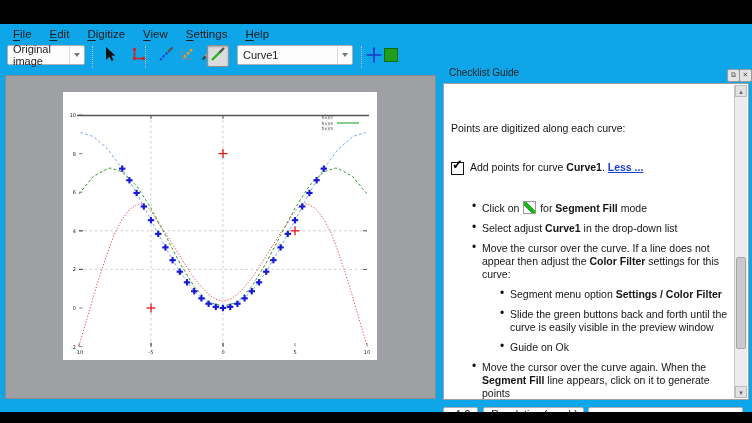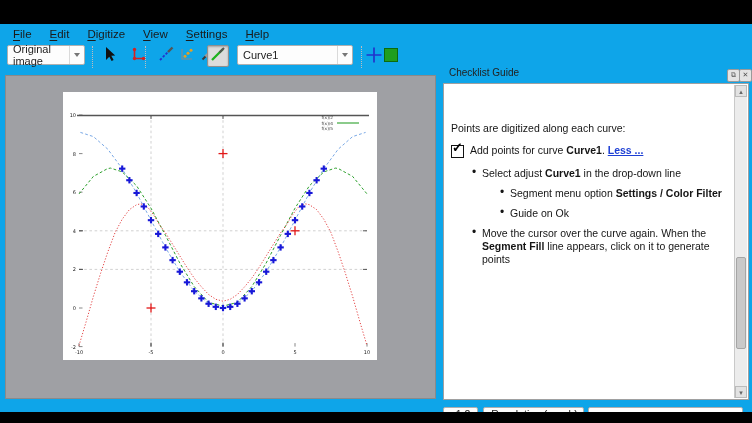--- a/index.html
+++ b/index.html
@@ -22,21 +22,21 @@
   .swatch-square{position:absolute;top:5px;width:14px;height:14px;border:1px solid #0d6b0d;box-sizing:border-box;}
   
   #viewport{position:absolute;left:5px;top:51px;width:431px;height:324px;background:#9fa0a4;border:1px solid #8a8a8a;box-sizing:border-box;}
   #graph-svg{position:absolute;left:0;top:0;}
   
   #dock-title{position:absolute;left:449px;top:43px;font-size:10px;color:#222;}
   .dock-btn{position:absolute;top:45px;width:11px;height:11px;border:1px solid #9a9a9a;background:#e4e4e4;border-radius:2px;font-size:7px;line-height:9px;text-align:center;color:#555;}
   #checklist-box{position:absolute;left:443px;top:59px;width:306px;height:317px;background:#fff;border:1px solid #a0a0a0;box-sizing:border-box;overflow:hidden;}
   #checklist-content{position:absolute;left:0;top:0;width:288px;padding:26px 4px 0 7px;box-sizing:border-box;font-size:10.5px;color:#151515;line-height:13px;}
   .cl-para{margin:12px 0 4px 0;}
-  .cl-check{margin:9px 0;display:flex;gap:6px;align-items:flex-start;}
+  .cl-check{margin:26px 0;display:flex;gap:6px;align-items:flex-start;}
   .cl-b1{margin:7px 0 7px 21px;padding-left:10px;position:relative;}
   .cl-b2{margin:7px 0 7px 49px;padding-left:10px;position:relative;}
   .cl-b1::before,.cl-b2::before{content:"\2022";position:absolute;left:0;top:-1px;font-size:12px;}
   .b{font-weight:bold;}
   .lnk{color:#1d3fd4;text-decoration:underline;font-weight:bold;cursor:pointer;}
   .cb{width:11px;height:11px;border:1.5px solid #111;background:#fff;flex:none;margin-top:1px;position:relative;}
   .cb.on::after{content:"\2713";position:absolute;left:0px;top:-5px;font-size:13px;font-weight:bold;color:#000;}
   .mini-seg{display:inline-block;width:11px;height:11px;border:1px solid #999;vertical-align:-2px;margin:0 1px;
             background:linear-gradient(45deg,#fff 36%,#1db31d 36%,#1db31d 60%,#fff 60%);}
   
@@ -246,22 +246,25 @@
     <div class="dock-btn" style="left:727px;">⧉</div>
     <div class="dock-btn" style="left:739px;">✕</div>
 
     <div id="checklist-box">
       <div id="checklist-content">
           <div class="cl-para">Points are digitized along each curve:</div>
           <div class="cl-check">
             <span class="cb on"></span>
             <span><span>Add points for curve </span><span class="b">Curve1</span><span>. </span><span class="lnk">Less ...</span></span>
           </div>
-          <div class="cl-b1"><span><span>Select adjust </span><span class="b">Curve1</span><span> in the drop-down line</span></span></div>
+          <div class="cl-b1"><span><span>Click on </span><span class="mini-seg"></span><span> for </span><span class="b">Segment Fill</span><span> mode</span></span></div>
+          <div class="cl-b1"><span><span>Select adjust </span><span class="b">Curve1</span><span> in the drop-down list</span></span></div>
+          <div class="cl-b1"><span><span>Move the cursor over the curve. If a line does not appear then adjust the </span><span class="b">Color Filter</span><span> settings for this curve:</span></span></div>
           <div class="cl-b2"><span><span>Segment menu option </span><span class="b">Settings / Color Filter</span></span></div>
+          <div class="cl-b2"><span><span>Slide the green buttons back and forth until the curve is easily visible in the preview window</span></span></div>
           <div class="cl-b2"><span><span>Guide on Ok</span></span></div>
           <div class="cl-b1"><span><span>Move the cursor over the curve again. When the </span><span class="b">Segment Fill</span><span> line appears, click on it to generate points</span></span></div>
         </div>
       <div id="cl-scroll">
         <div class="sb-arrow" style="top:0;">▴</div>
         <div id="sb-thumb"></div>
         <div class="sb-arrow" style="bottom:0;">▾</div>
       </div>
     </div>
 

